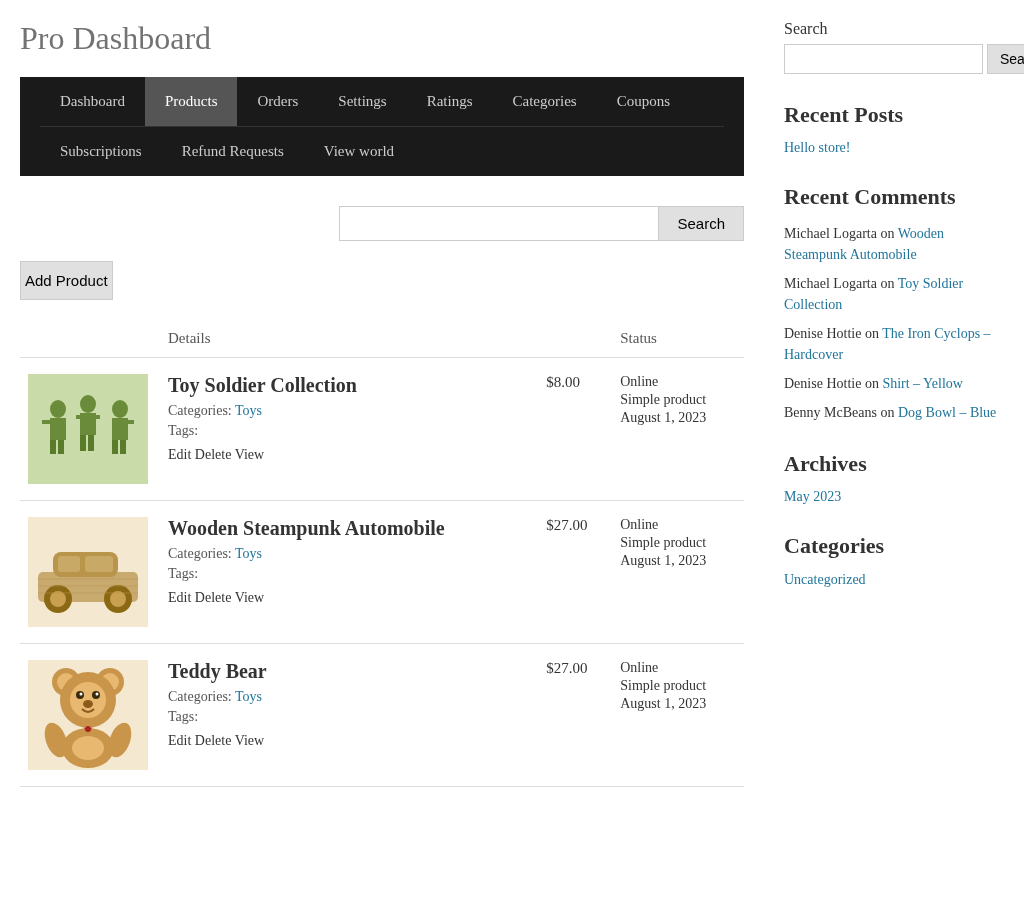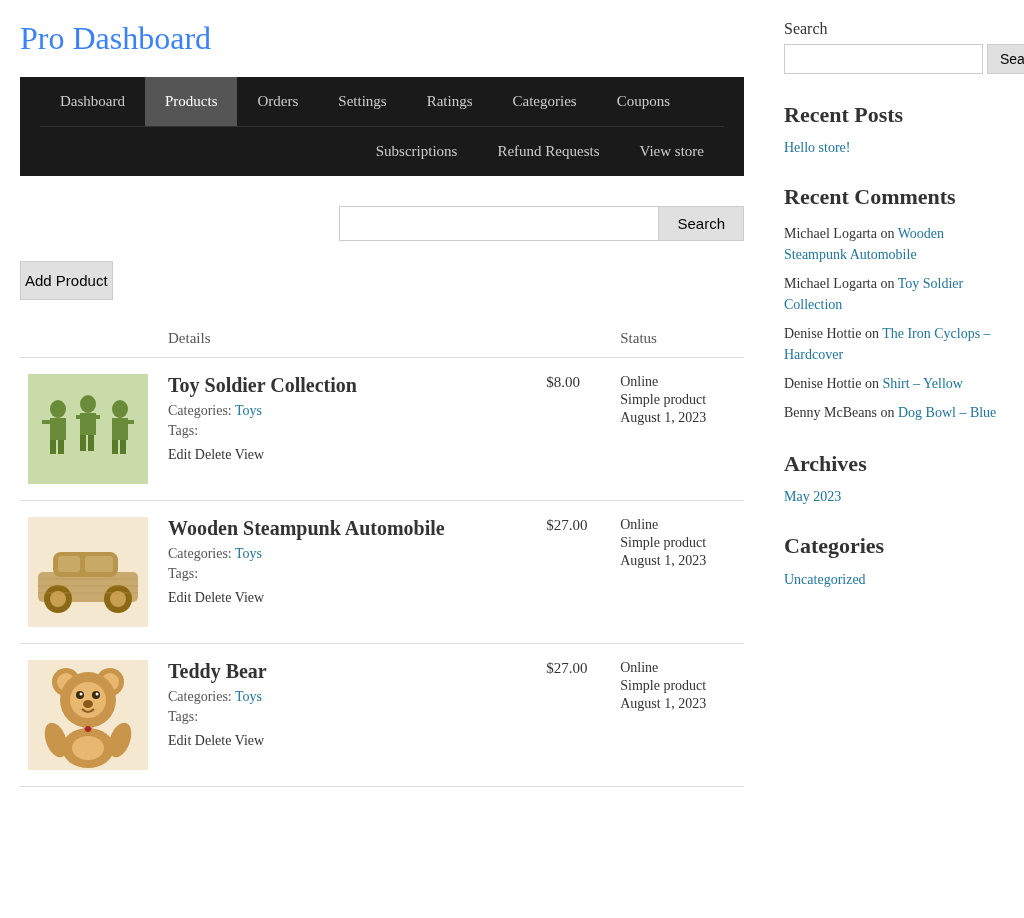--- a/index.html
+++ b/index.html
@@ -3,28 +3,28 @@
   <meta charset="utf-8">
   <style>
     * { box-sizing: border-box; margin: 0; padding: 0; }
     body { font-family: Georgia, 'Times New Roman', serif; font-size: 16px; color: #333; background: #fff; }
     
     .page-wrapper { display: flex; max-width: 1024px; margin: 0 auto; padding: 20px; gap: 40px; }
     
     
     .main-content { flex: 1; min-width: 0; }
     
-    .page-title { font-size: 32px; font-weight: normal; margin-bottom: 20px; color: #3b82f6; }
+    .page-title { font-size: 32px; font-weight: normal; margin-bottom: 20px; color: #737373; }
     
     
     .nav-bar { background: #1a1a1a; padding: 0 20px; margin-bottom: 30px; }
     .nav-row { display: flex; flex-wrap: wrap; }
     .nav-item { color: #ccc; padding: 16px 20px; cursor: pointer; font-size: 15px; text-decoration: none; display: inline-block; }
     .nav-item.active { background: #555; color: #fff; }
-    .nav-row-2 { border-top: 1px solid #333; justify-content: flex-end; }
+    .nav-row-2 { border-top: 1px solid #333; }
     
     
     .search-container { display: flex; justify-content: flex-end; margin-bottom: 20px; gap: 0; }
     .search-input { border: 1px solid #ccc; padding: 8px 12px; font-size: 15px; width: 320px; outline: none; }
     .search-btn { background: #e0e0e0; border: 1px solid #ccc; border-left: none; padding: 8px 18px; cursor: pointer; font-size: 15px; }
     
     
     .add-product-btn { background: #e0e0e0; border: 1px solid #ccc; padding: 10px 4px; cursor: pointer; font-size: 15px; margin-bottom: 20px; display: inline-block; }
     
     
@@ -80,21 +80,21 @@
         <a class="nav-item active">Products</a>
         <a class="nav-item">Orders</a>
         <a class="nav-item">Settings</a>
         <a class="nav-item">Ratings</a>
         <a class="nav-item">Categories</a>
         <a class="nav-item">Coupons</a>
       </div>
       <div class="nav-row nav-row-2">
         <a class="nav-item">Subscriptions</a>
         <a class="nav-item">Refund Requests</a>
-        <a class="nav-item">View store</a>
+        <a class="nav-item">View world</a>
       </div>
     </nav>
     
     
     <div class="search-container">
       <input class="search-input" type="text" style="">
       <button class="search-btn">Search</button>
     </div>
     
     

